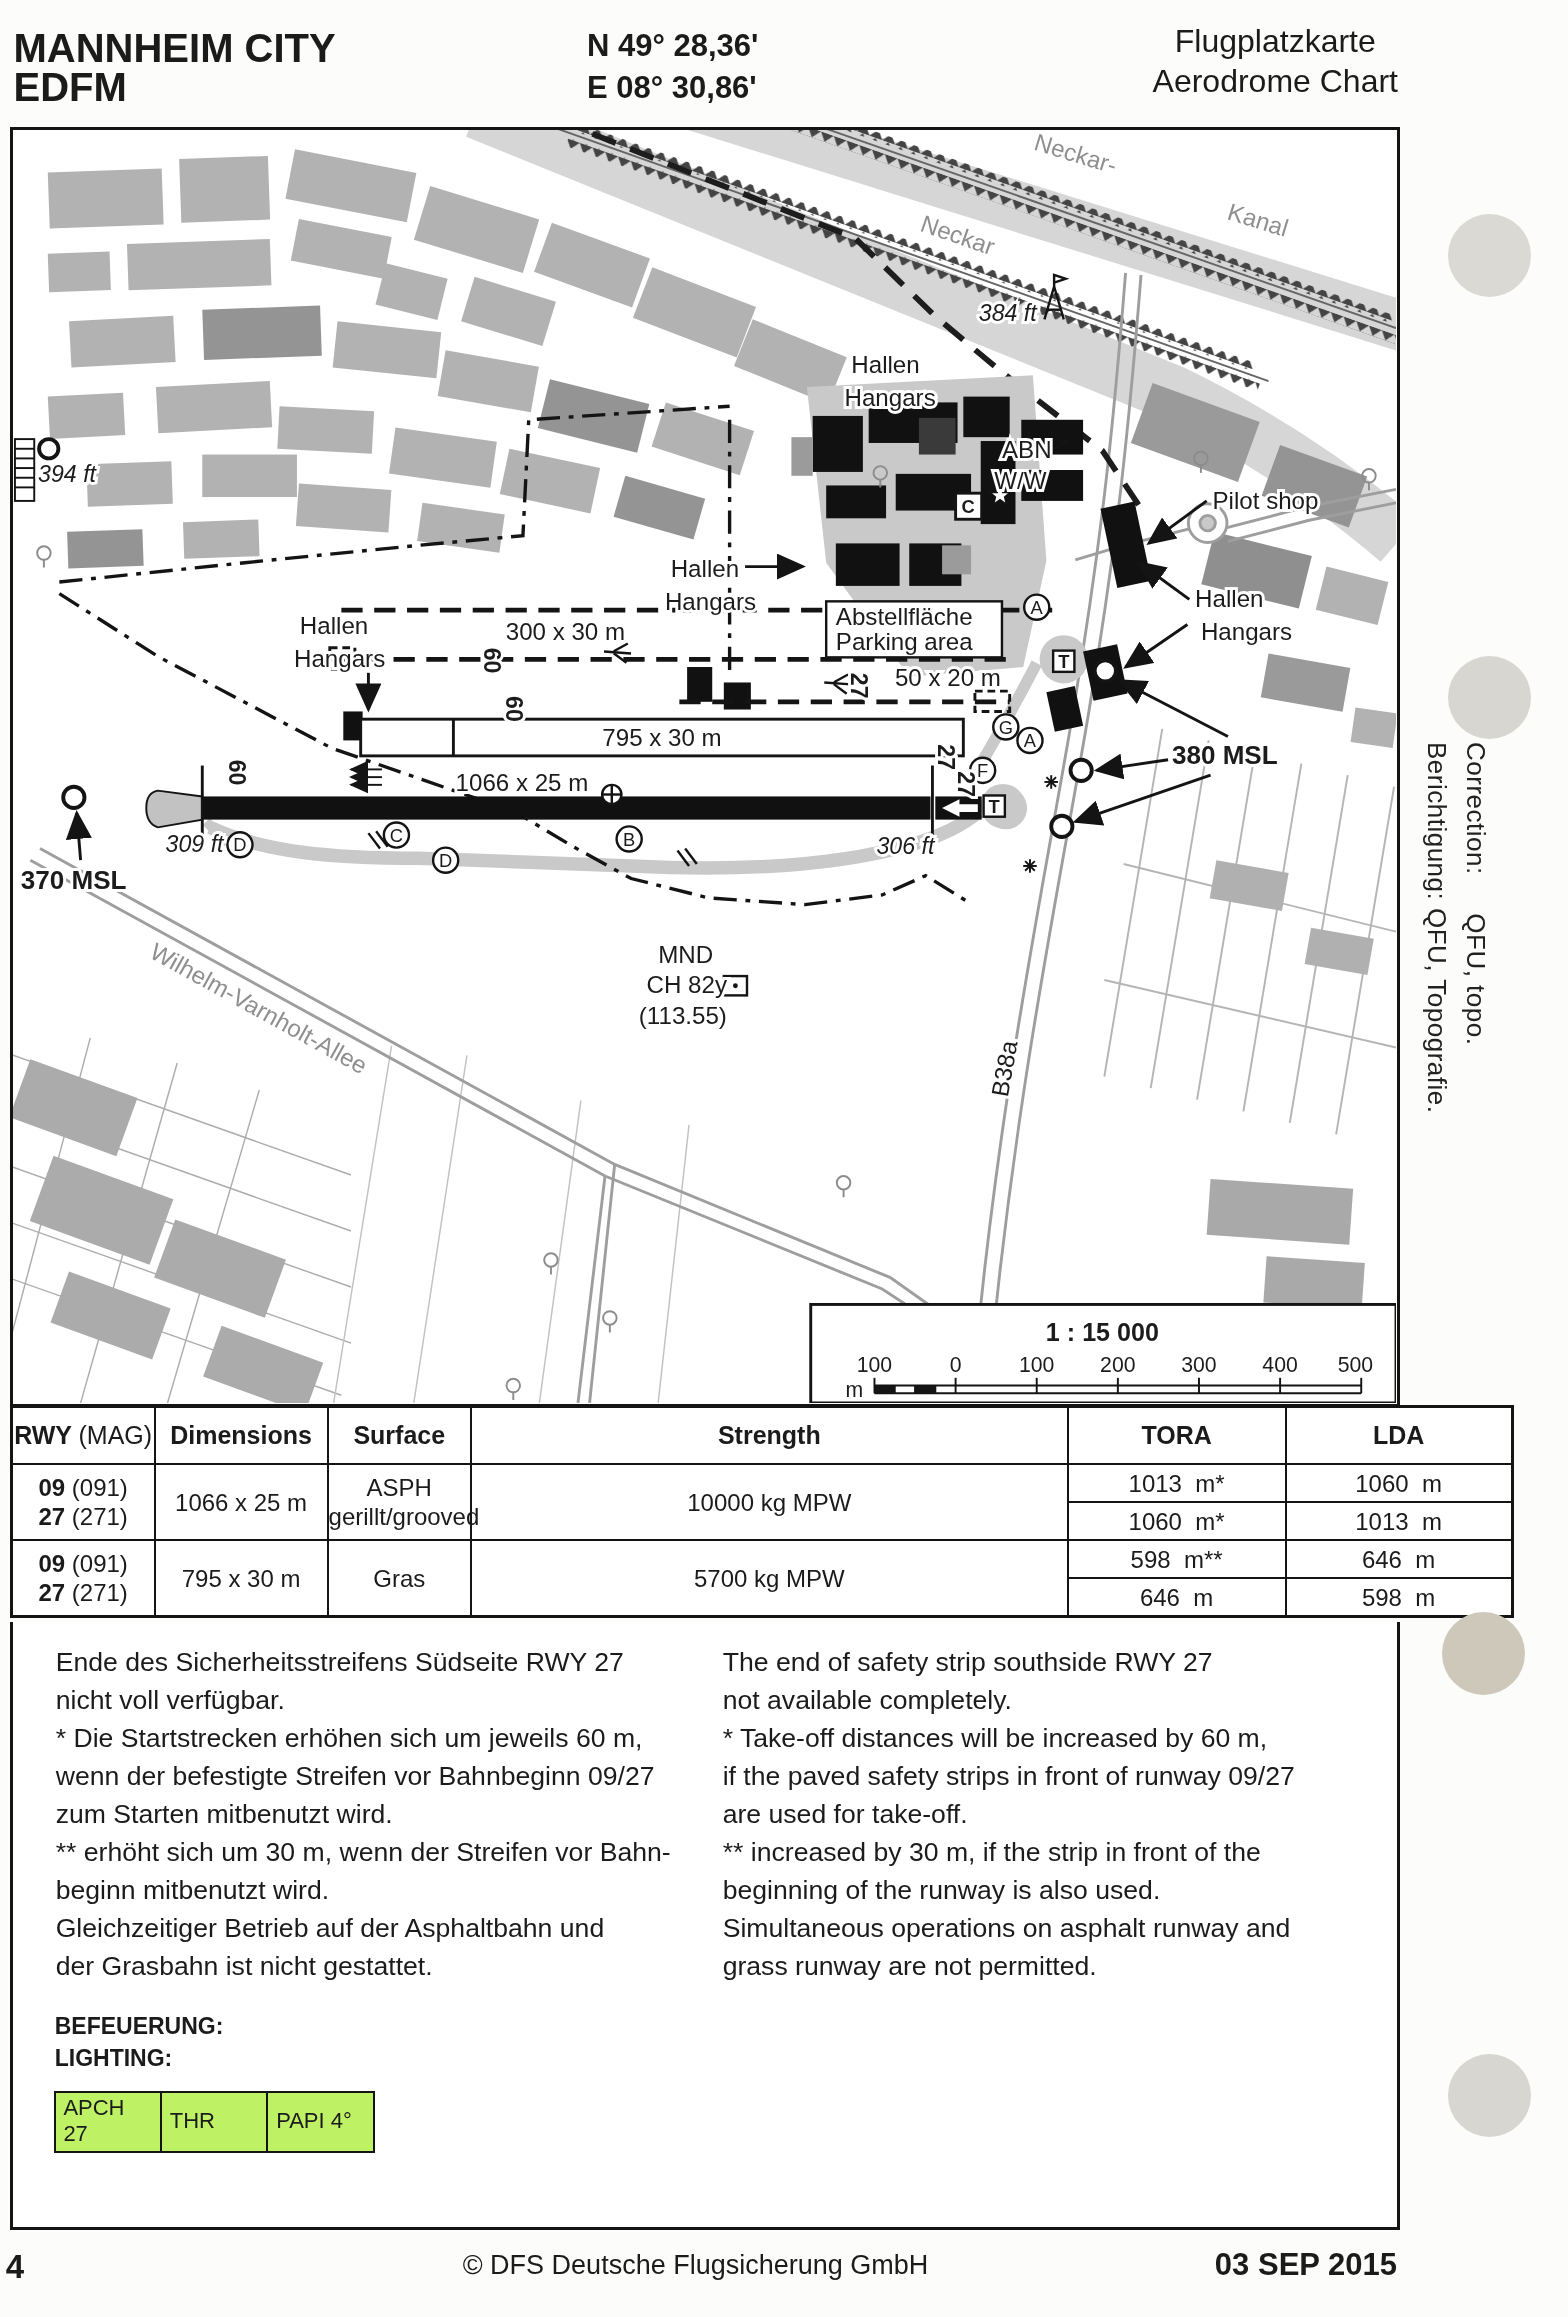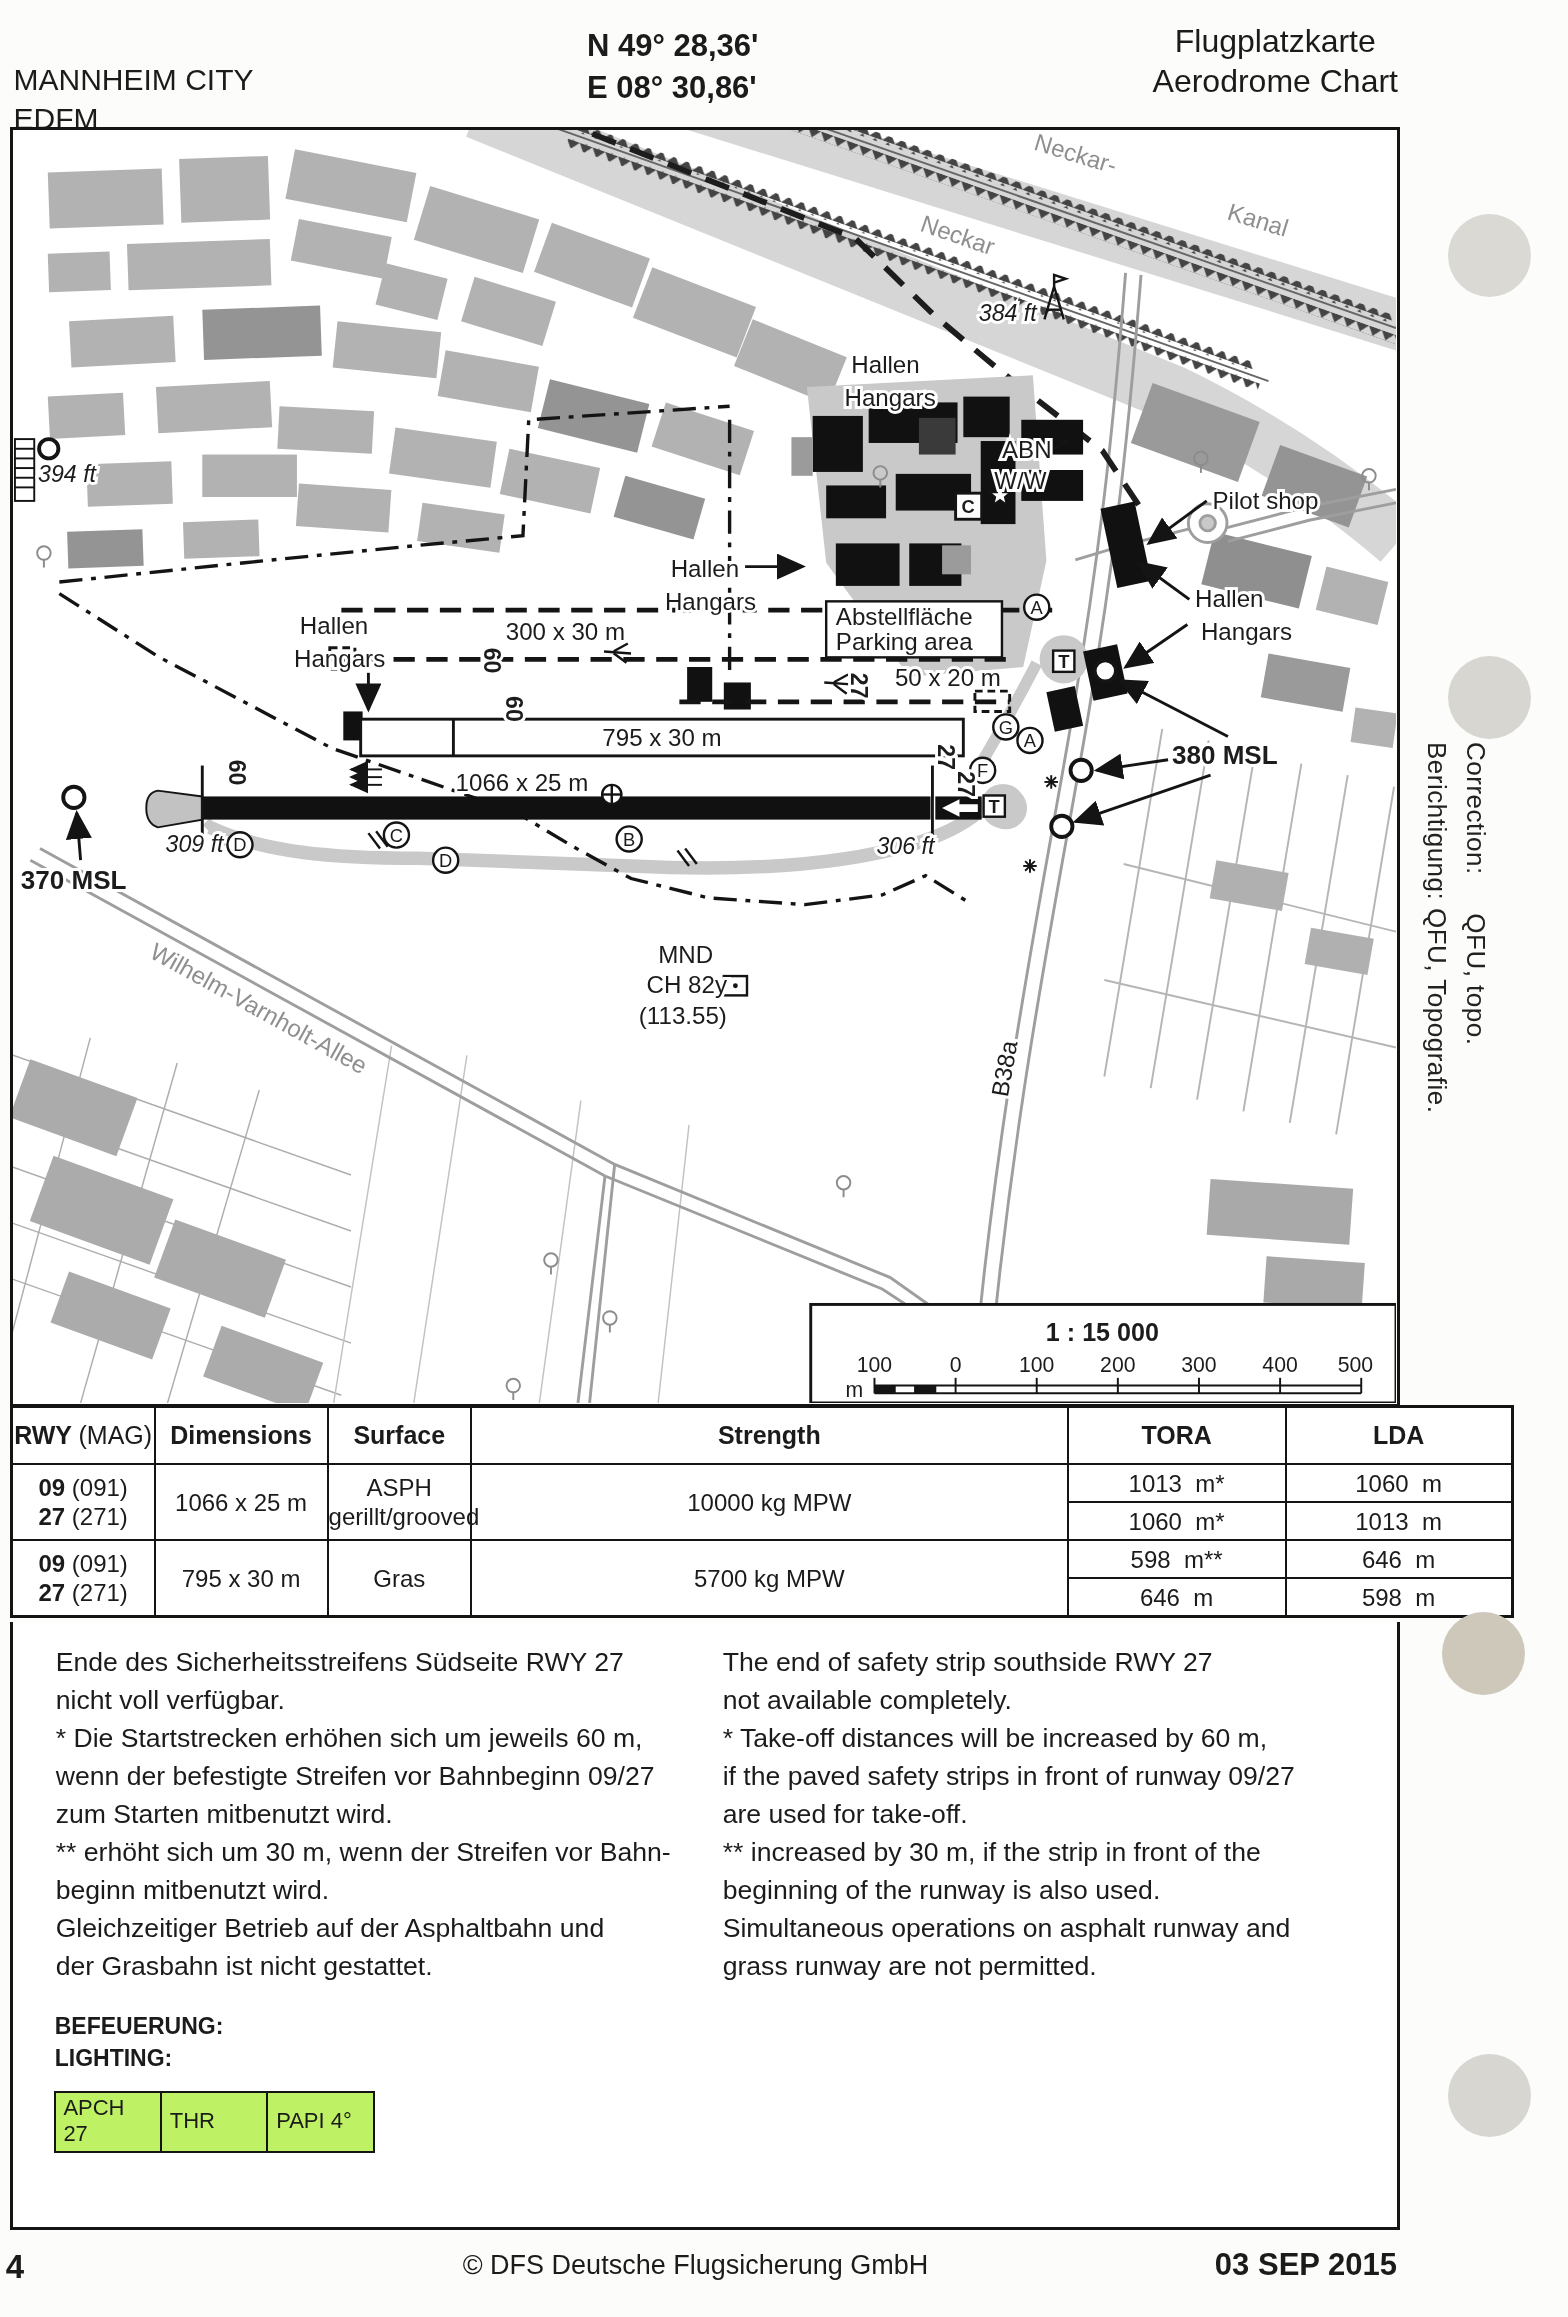--- a/index.html
+++ b/index.html
@@ -1,20 +1,20 @@
 <!DOCTYPE html>
 <html><head>
 <meta charset="utf-8">
 <style>
   html,body{margin:0;padding:0;}
   body{width:1568px;height:2317px;position:relative;background:#fcfcfa;
        font-family:"Liberation Sans",sans-serif;color:#1b1b1b;overflow:hidden;}
   .abs{position:absolute;}
   
-  .hdr-title{left:13.5px;top:29px;font-size:30px;font-weight:normal;line-height:39px;margin-top:31px;}
+  .hdr-title{left:13.5px;top:29px;font-size:40px;font-weight:bold;line-height:39px;}
   .hdr-coord{left:587px;top:25px;font-size:31px;line-height:42px;font-weight:bold;}
   .hdr-doc{right:170px;top:21px;font-size:32px;line-height:40px;text-align:center;}
   
   .map-frame{left:9.7px;top:127px;width:1390px;height:1280px;border:3.9px solid #141414;
              box-sizing:border-box;background:#fff;}
   svg text{font-family:"Liberation Sans",sans-serif;fill:#1c1c1c;}
   .lbl{font-size:25px;}
   .lbl-i{font-size:24px;font-style:italic;}
   .lbl-b{font-size:27px;font-weight:bold;}
   .lbl-g{font-size:25px;fill:#8f8f8f;}

